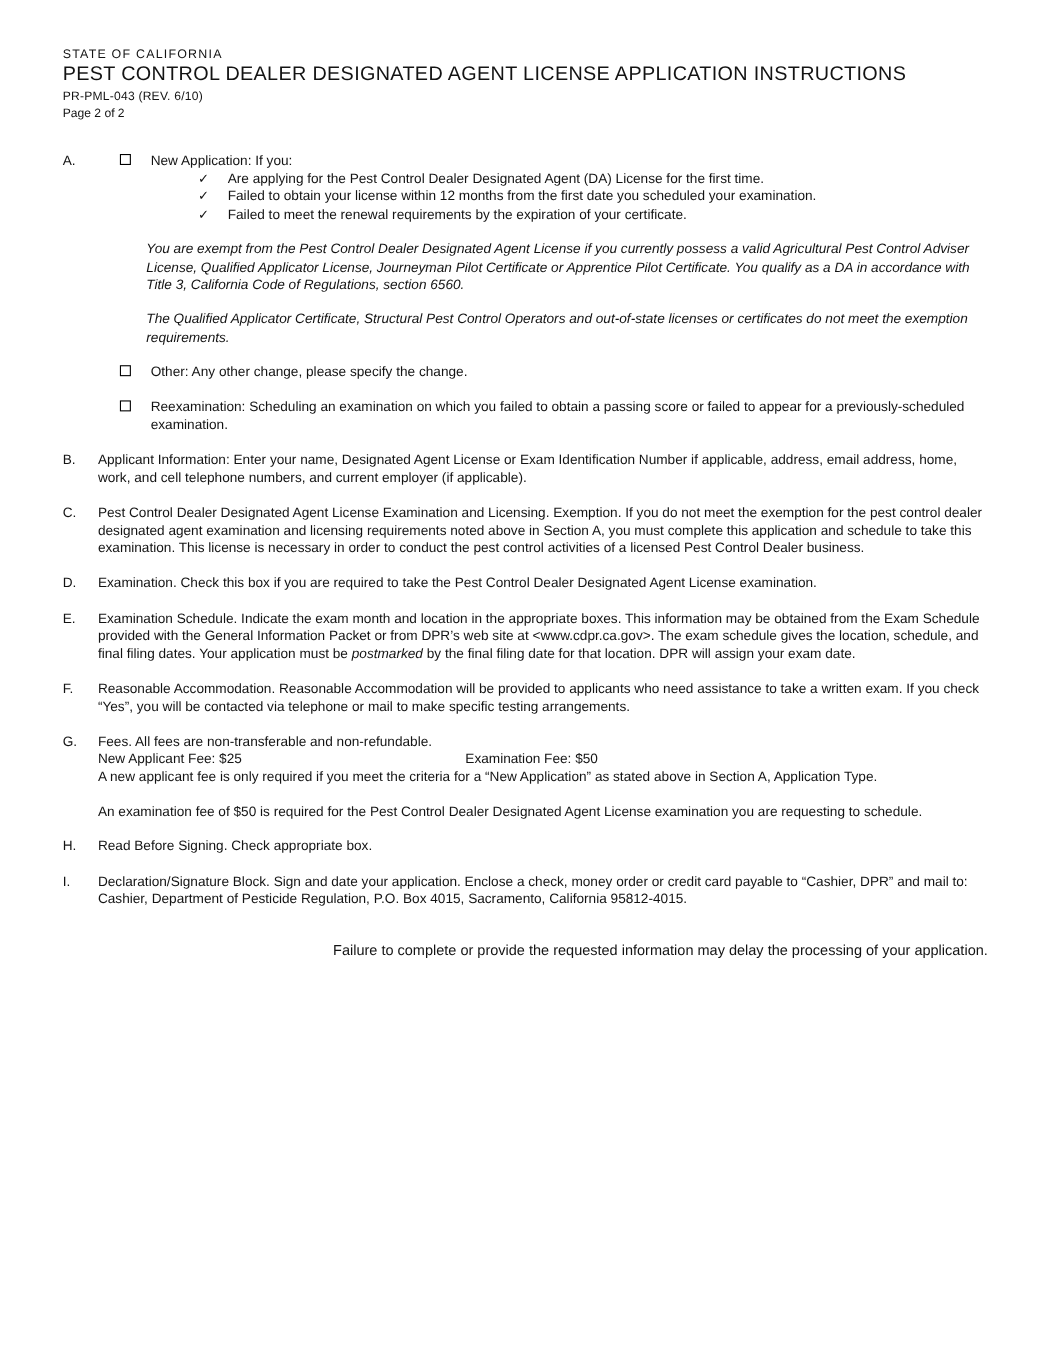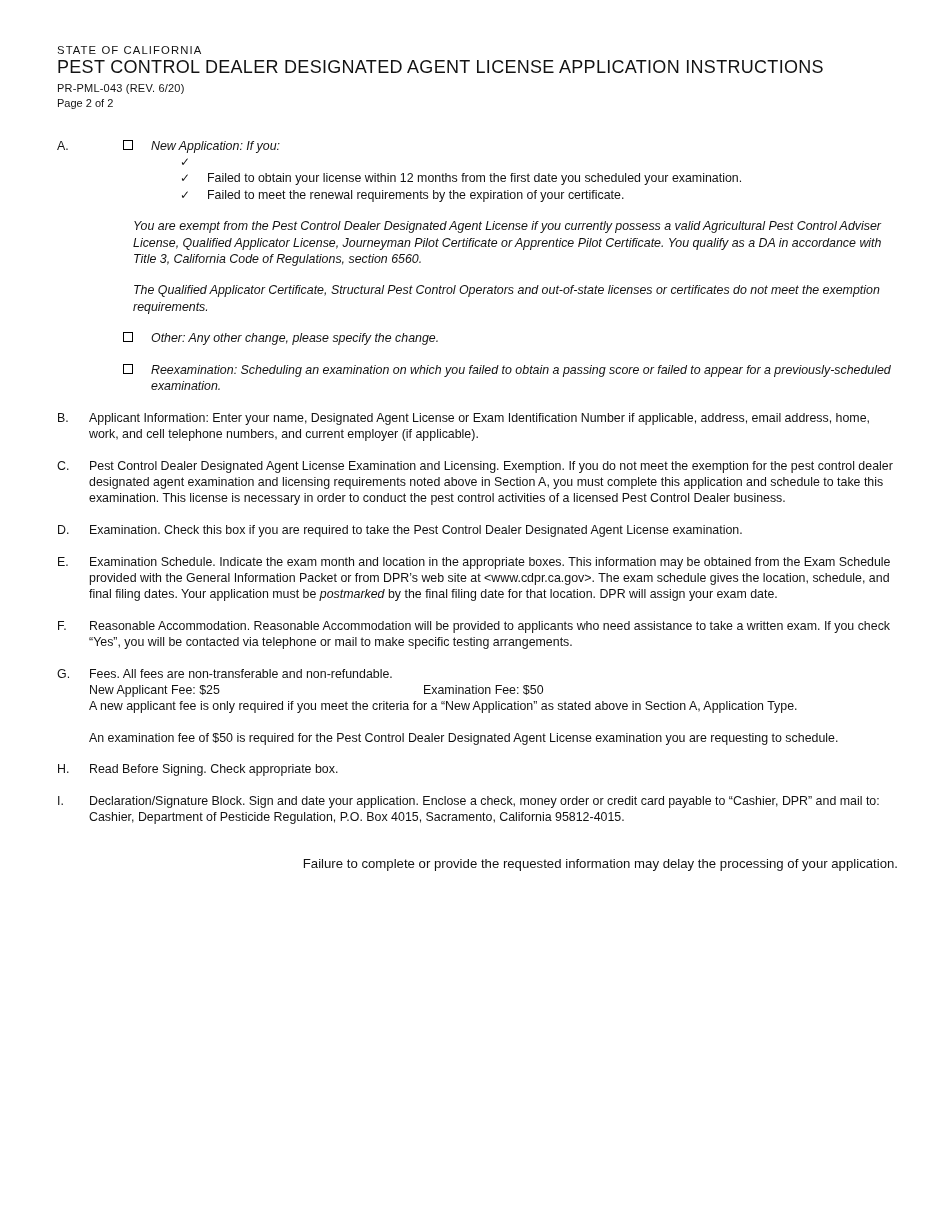--- a/index.html
+++ b/index.html
@@ -26,21 +26,21 @@
 
   .content { margin-top:28px; }
 
   
   .sec  { display:flex; margin-bottom:15.5px; }
   .ltr  { flex:none; width:32px; }
   .body { flex:1; min-width:0; }
   .gap  { margin-top:15.5px; }
 
   
-  .cb-item  { display:flex; margin-left:34px;font-style:italic; }
+  .cb-item  { display:flex; margin-left:20px; }
   .box-cell { flex:none; width:28px; padding-top:2px; }
   .box      { display:block; width:8px; height:8px; border:1.2px solid #000; background:#fff; }
 
   
   .chk-item { display:flex; margin-left:91px; }
   .mark     { flex:none; width:27px; font-size:12px; }
 
   .italic-para { font-style:italic; margin-left:44px; }
 
   
@@ -50,39 +50,40 @@
   .footer { text-align:right; font-size:13.2px; margin-top:30px; }
 </style>
 </head>
 <body>
 
 <div class="page">
 
   <header>
     <div class="state">STATE OF CALIFORNIA</div>
     <h1 class="title">PEST CONTROL DEALER DESIGNATED AGENT LICENSE APPLICATION INSTRUCTIONS</h1>
-    <div class="form-no">PR-PML-043 (REV. 6/20)</div>
+    <div class="form-no">PR-PML-043 (REV. 6/10)</div>
     <div class="page-no">Page 2 of 2</div>
   </header>
 
   <main class="content">
 
     <section class="sec">
       <div class="ltr">A.</div>
       <div class="body">
 
         <div class="cb-item">
           <span class="box-cell">
               <span class="box"></span>
             </span>
           <span>New Application:  If you:</span>
         </div>
 
         <div class="chk-item">
           <span class="mark">✓</span>
+          <span>Are applying for the Pest Control Dealer Designated Agent (DA) License for the first time.</span>
         </div>
         <div class="chk-item">
           <span class="mark">✓</span>
           <span>Failed to obtain your license within 12 months from the first date you scheduled your examination.</span>
         </div>
         <div class="chk-item">
           <span class="mark">✓</span>
           <span>Failed to meet the renewal requirements by the expiration of your certificate.</span>
         </div>
 

